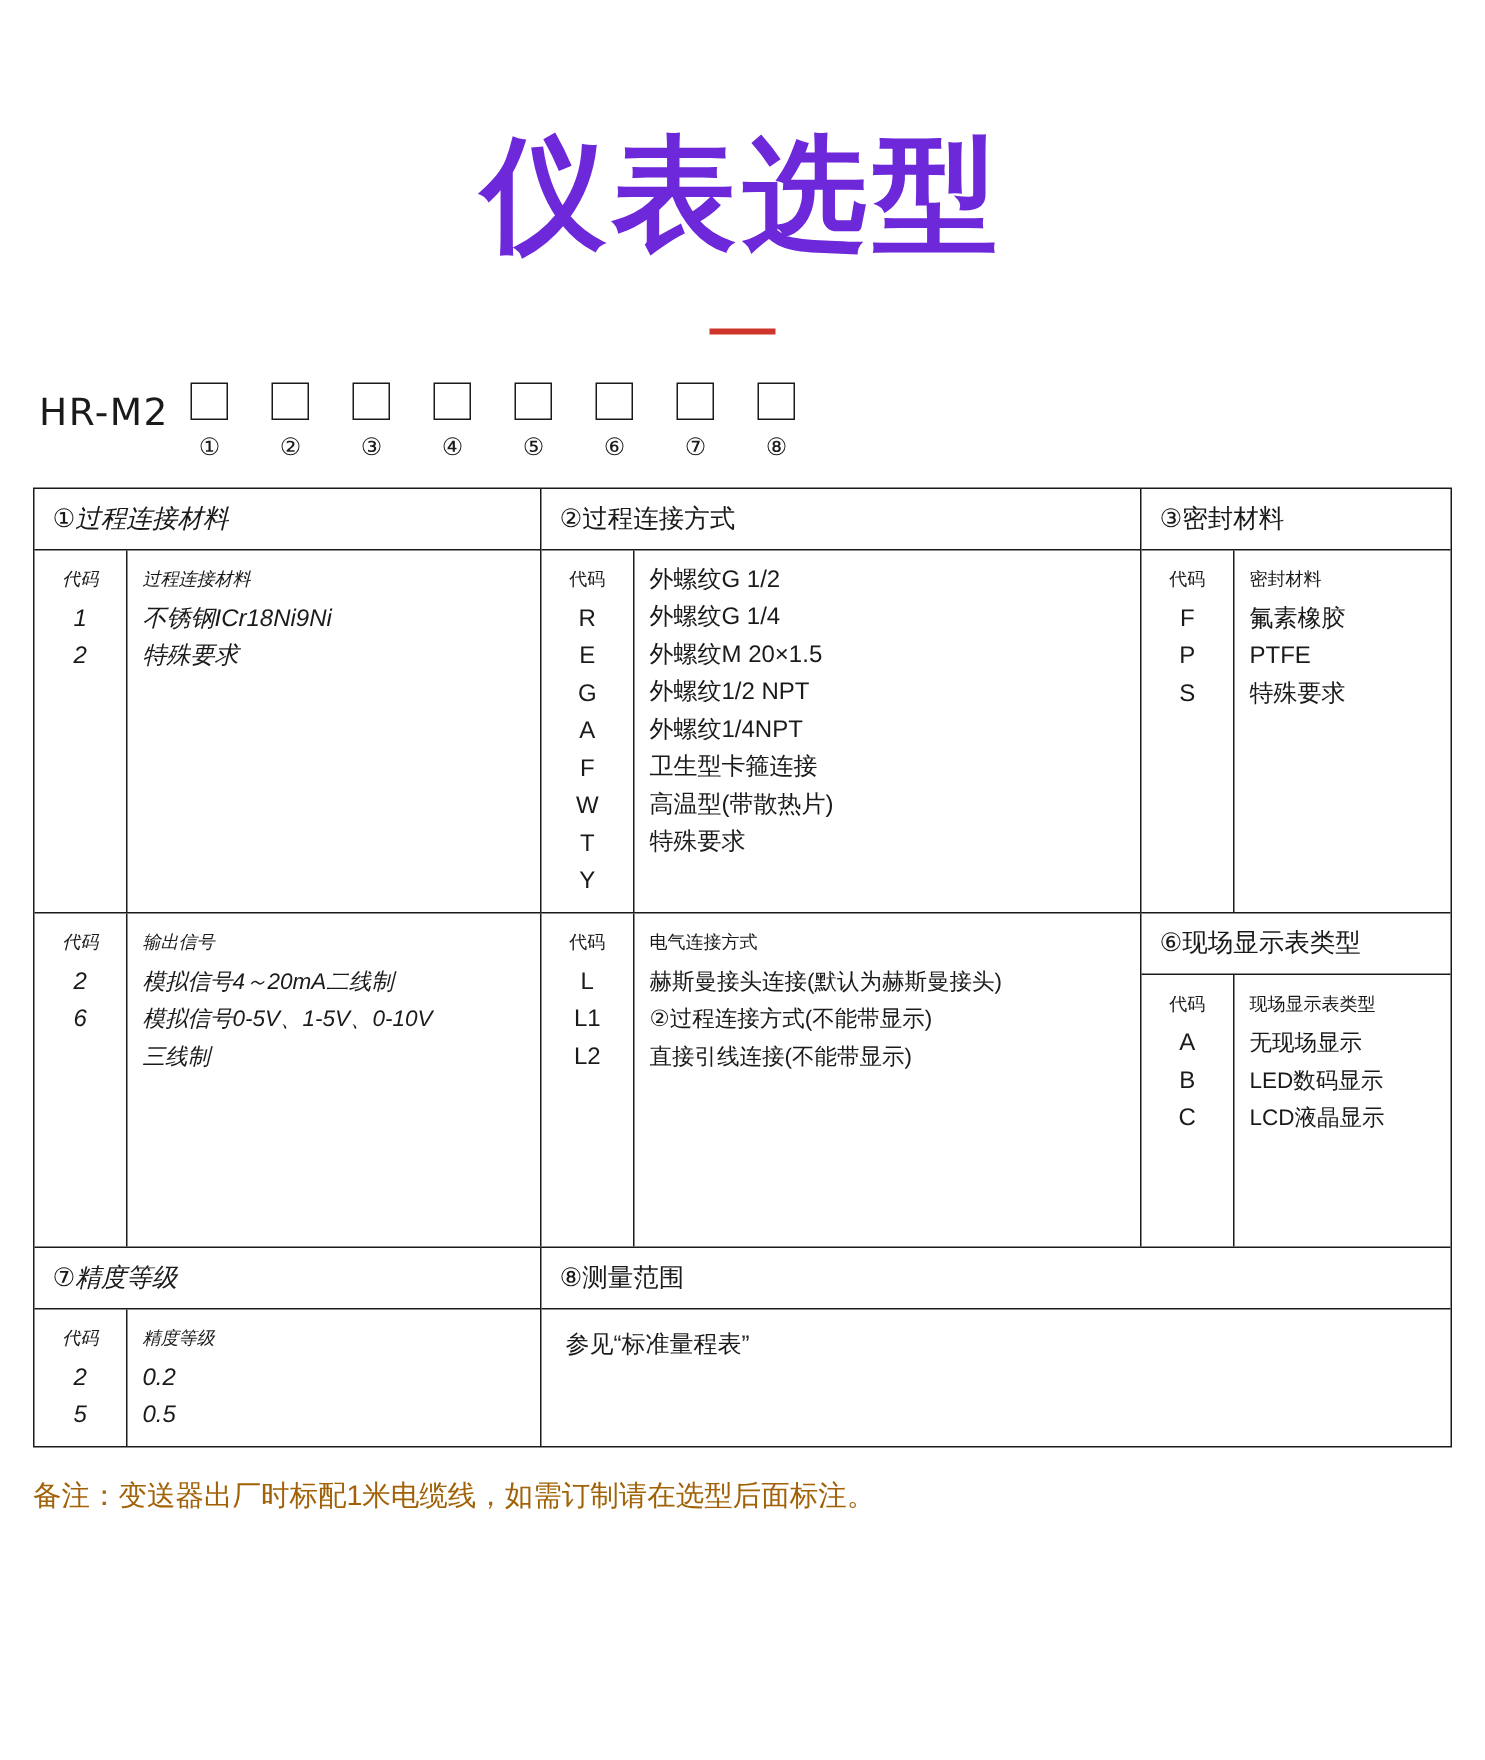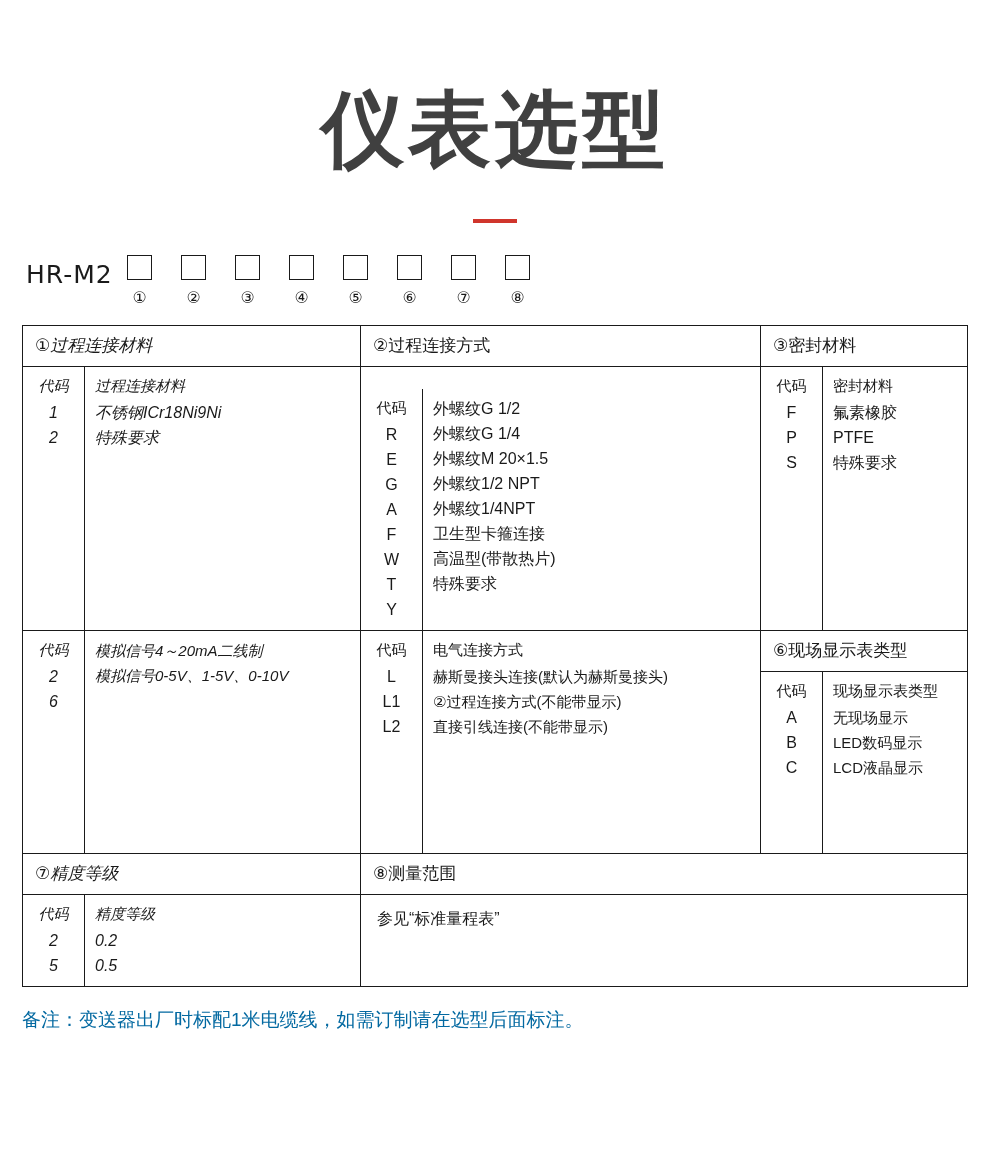--- a/index.html
+++ b/index.html
@@ -25,21 +25,21 @@
   
   .title-block {
     text-align: center;
     padding-top: 86px;
   }
   .main-title {
     font-size: 83px;
     font-weight: bold;
     letter-spacing: 4px;
     line-height: 1.05;
-    color: #404040;
+    color: #6d28d9;
     font-family: "DejaVu Sans", "Liberation Sans", sans-serif;
   }
   .title-rule {
     width: 44px;
     height: 4px;
     background: #d0352c;
     margin: 46px auto 0 auto;
   }
 
   
@@ -94,21 +94,21 @@
   .sec {
     border-right: 1.5px solid #1a1a1a;
     box-sizing: border-box;
     display: flex;
     flex-direction: column;
   }
   .sec:last-child {
     border-right: none;
   }
   .sec-w1 { width: 338px; font-style: italic; }
-  .sec-w2 { width: 400px; gap: 22px; }
+  .sec-w2 { width: 400px; }
   .sec-w3 { width: 206px; }
   .sec-w-wide { width: 606px; }
 
   .sec-title {
     font-size: 17px;
     padding: 9px 10px 9px 12px;
     border-bottom: 1.5px solid #1a1a1a;
     line-height: 22px;
     white-space: nowrap;
   }
@@ -122,21 +122,21 @@
     box-sizing: border-box;
     padding: 7px 0 8px 0;
     text-align: center;
   }
   .col-desc {
     flex: 1;
     box-sizing: border-box;
     padding: 7px 8px 8px 10px;
   }
   .col-head {
-    font-size: 15px;
+    font-size: 12px;
     line-height: 24px;
     margin-bottom: 2px;
     white-space: nowrap;
   }
   .cell {
     font-size: 16px;
     line-height: 25px;
     white-space: nowrap;
   }
   .cell.small {
@@ -152,21 +152,21 @@
   
   .band-1 .sec { min-height: 278px; }
   .band-2 .sec { min-height: 222px; }
   .band-3 .sec { min-height: 122px; }
 
   
   .footnote {
     margin: 20px 22px 16px 22px;
     font-size: 19px;
     line-height: 26px;
-    color: #0369a1;
+    color: #a16207;
   }
 </style>
 </head>
 <body>
 
 <div class="page">
 
   <div class="title-block">
     <div class="main-title">仪表选型</div>
     <div class="title-rule"></div>
@@ -281,22 +281,24 @@
 
       <div class="sec sec-w1">
         <div class="sec-body">
           <div class="col-code">
             <div class="col-head">代码</div>
             <div class="cell">2</div>
             <div class="cell">6</div>
             <div class="cell">&nbsp;</div>
           </div>
           <div class="col-desc">
+            <div class="col-head">输出信号</div>
             <div class="cell small">模拟信号4～20mA二线制</div>
             <div class="cell small">模拟信号0-5V、1-5V、0-10V</div>
+            <div class="cell small">三线制</div>
           </div>
         </div>
       </div>
 
       <div class="sec sec-w2">
         <div class="sec-body">
           <div class="col-code">
             <div class="col-head">代码</div>
             <div class="cell">L</div>
             <div class="cell">L1</div>

